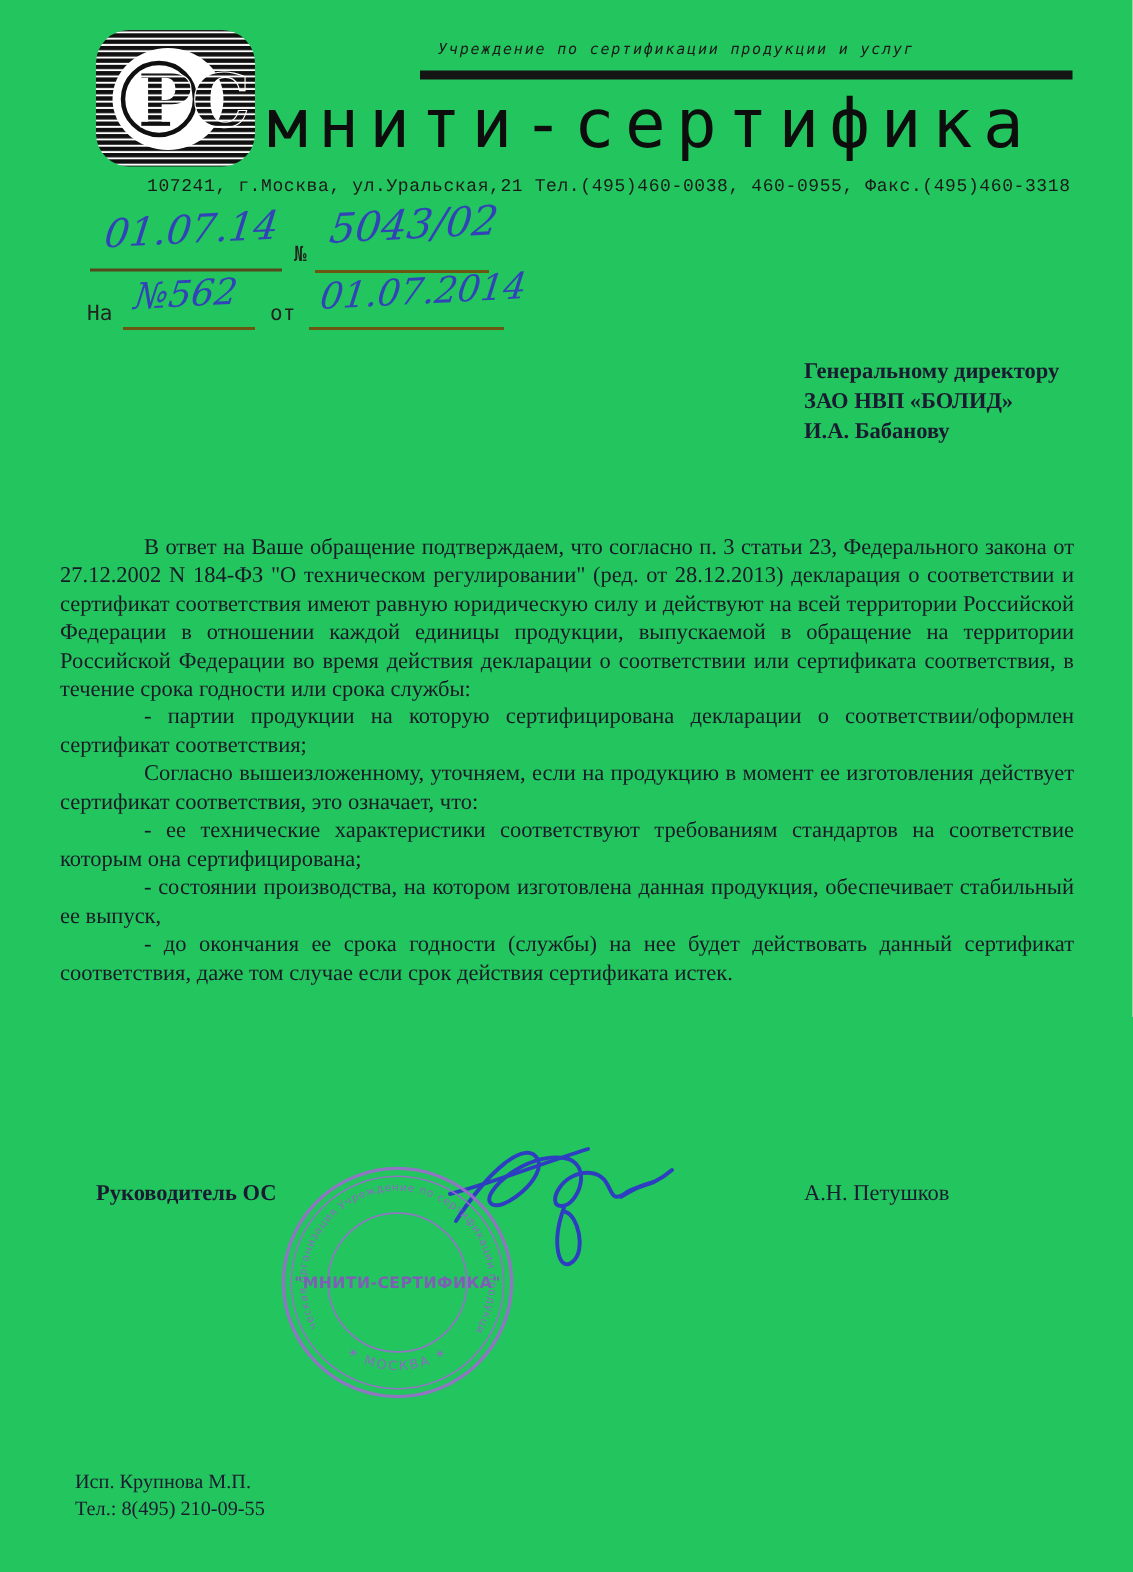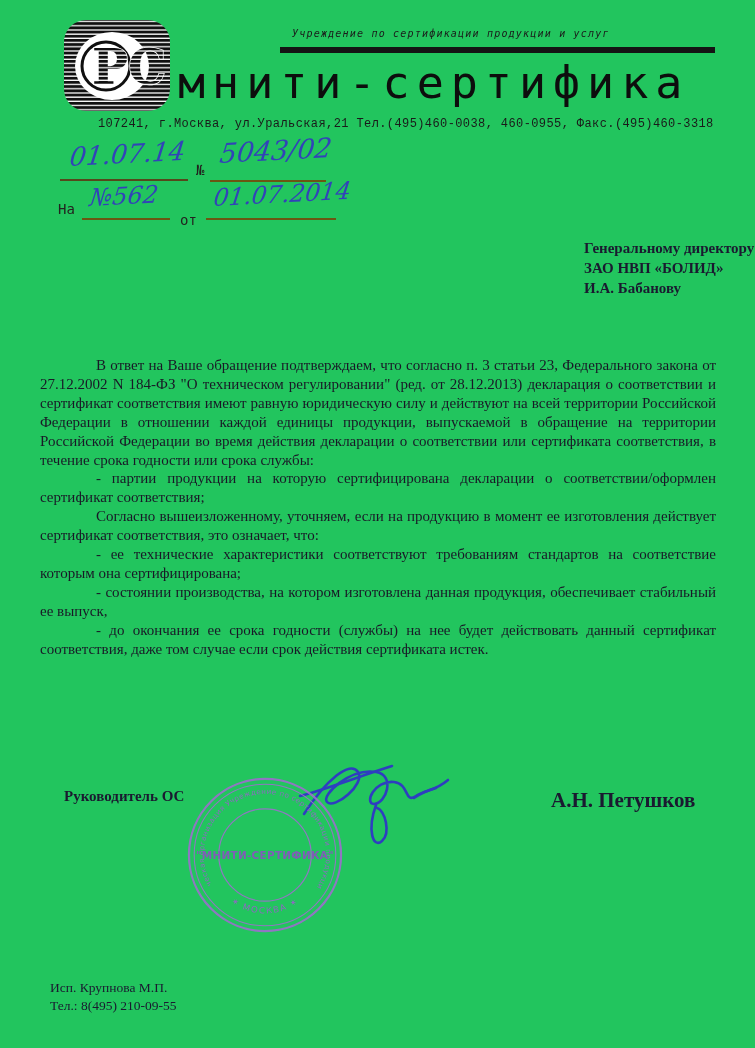--- a/index.html
+++ b/index.html
@@ -17,36 +17,36 @@
   
   .hw{font-family:"DejaVu Serif",serif;font-style:italic;color:#3243b8;white-space:nowrap;
       transform:rotate(-3deg) skewX(-10deg);transform-origin:left bottom;}
   .hw-date1{position:absolute;left:68px;top:142px;font-size:26px;}
   .hw-num{position:absolute;left:218px;top:138px;font-size:27px;}
   .hw-innum{position:absolute;left:88px;top:184px;font-size:24px;}
   .hw-indate{position:absolute;left:212px;top:184px;font-size:24px;}
   .ref-label{position:absolute;font-family:"DejaVu Sans Mono",monospace;font-size:14px;color:#23231f;}
   .lbl-no{left:196px;top:162px;}
   .lbl-na{left:58px;top:201px;}
-  .lbl-ot{left:180px;top:201px;margin-top:11px;}
+  .lbl-ot{left:180px;top:201px;}
   .u-line{position:absolute;height:2px;background:#55491b;}
   .u1{left:60px;top:179px;width:128px;}
   .u2{left:210px;top:180px;width:116px;background:#6b5712;}
   .u3{left:82px;top:218px;width:88px;background:#6b5712;}
   .u4{left:206px;top:218px;width:130px;background:#6b5712;}
   
   .recipient{position:absolute;left:536px;top:238px;font-weight:bold;font-size:15px;
-             line-height:20px;color:#1a1a30;margin-left:48px;}
+             line-height:20px;color:#1a1a30;}
   
   .body-text{position:absolute;left:40px;top:356px;width:676px;font-size:15px;
              line-height:18.9px;text-align:justify;color:#191927;}
   .body-text p{margin:0;text-indent:56px;}
   
   .signer-role{position:absolute;left:64px;top:788px;font-weight:bold;font-size:15px;color:#1a1a30;text-align:right;}
-  .signer-name{position:absolute;left:551px;top:788px;font-weight:bold;font-size:21px;color:#1a1a30;}
+  .signer-name{position:absolute;left:536px;top:788px;font-weight:normal;font-size:15px;color:#1a1a30;}
   .autograph{position:absolute;left:296px;top:752px;}
   .stamp{position:absolute;left:183px;top:773px;opacity:.88;}
   
   .footer{position:absolute;left:50px;top:979px;font-size:13.5px;line-height:18px;color:#1a1a30;}
 </style>
 </head>
 <body>
 
 <div class="page">
 

